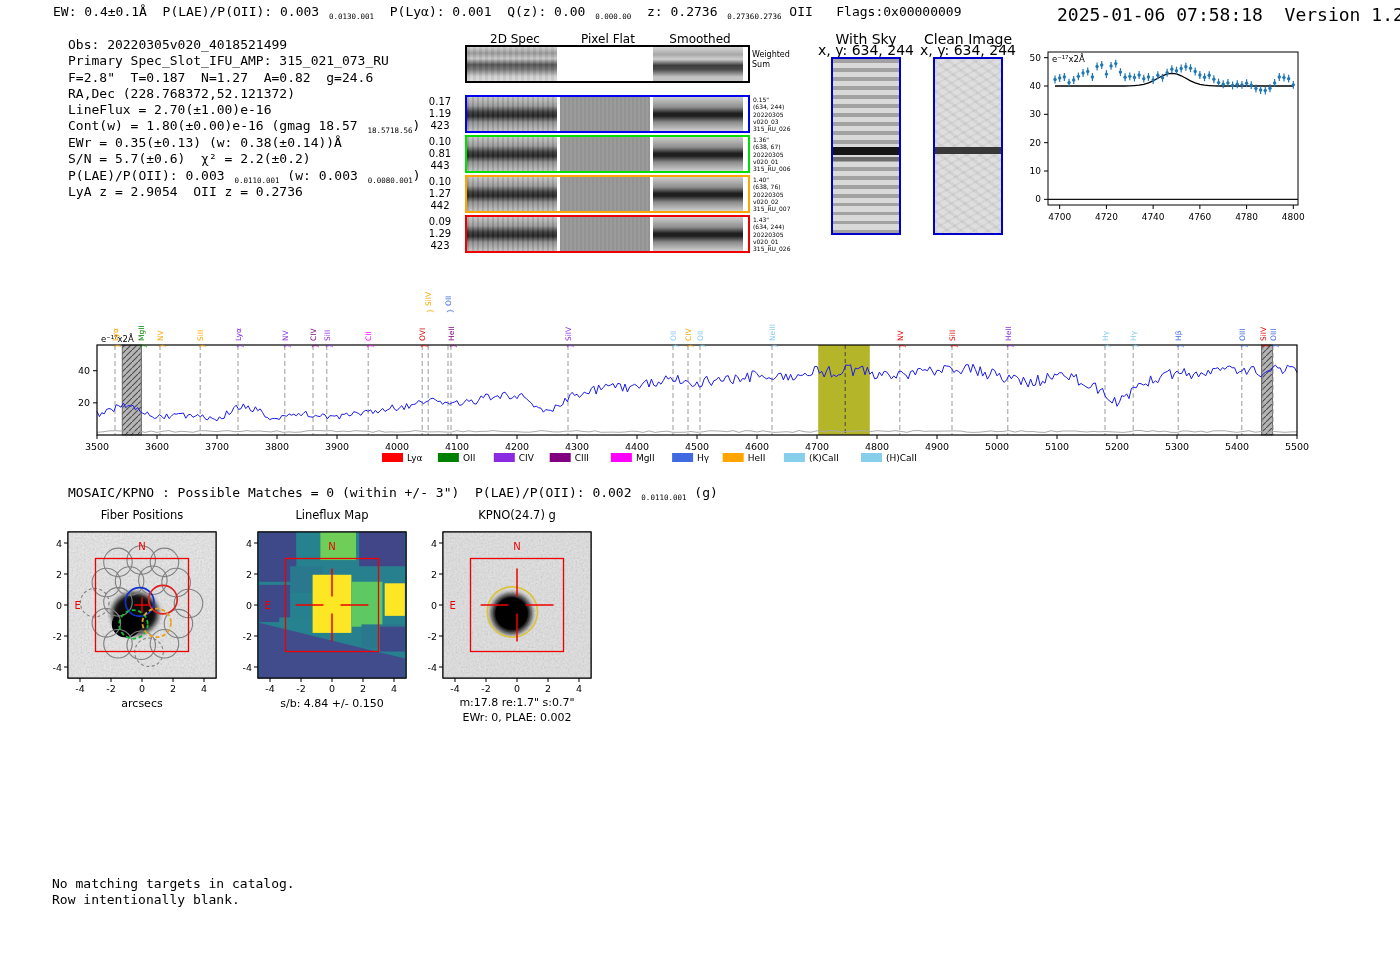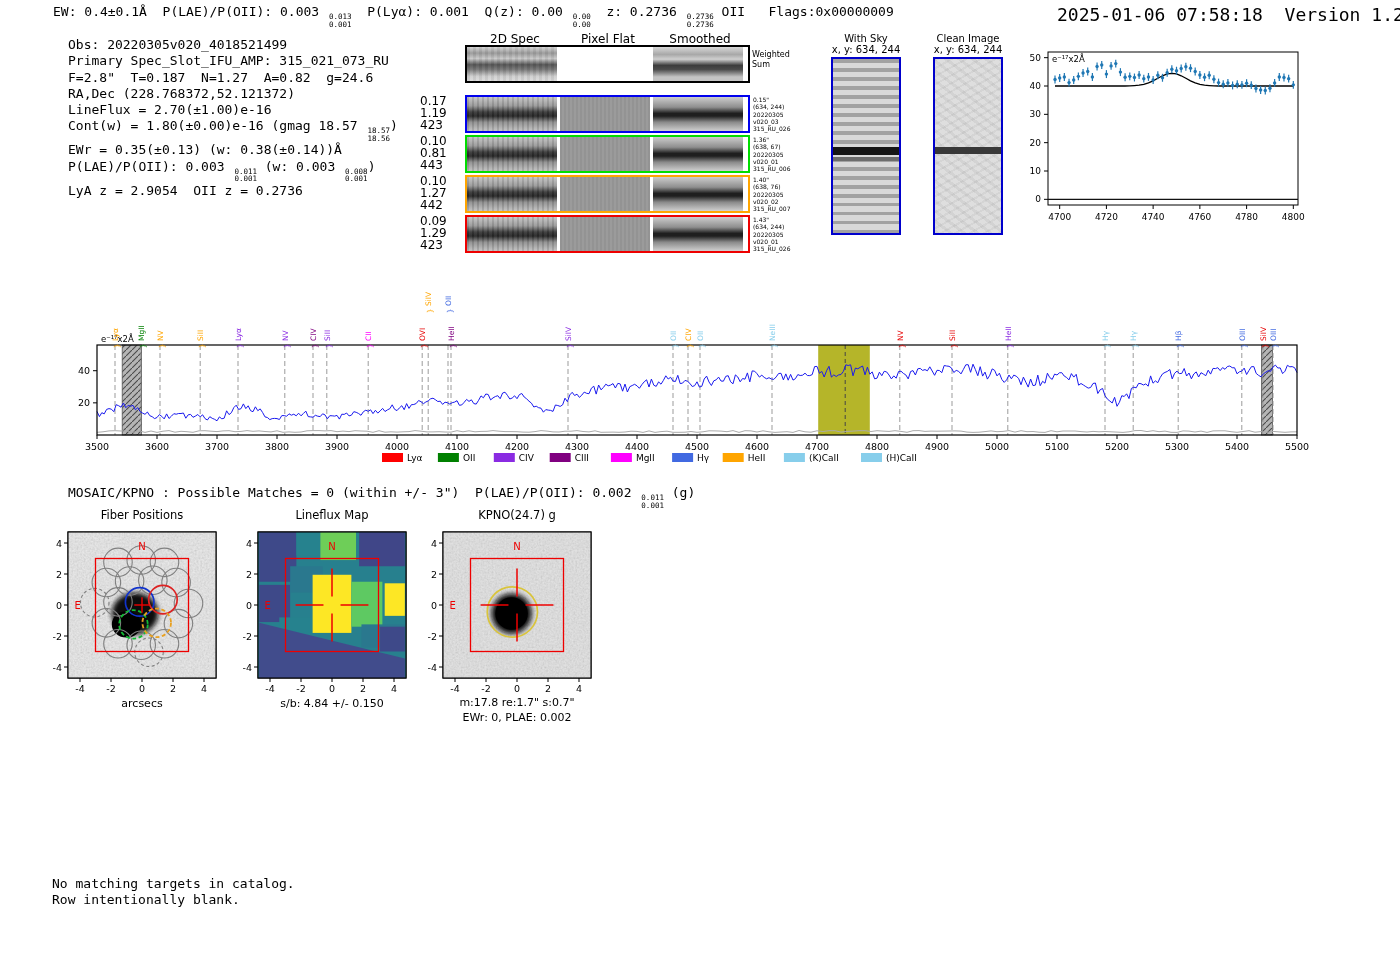--- a/index.html
+++ b/index.html
@@ -1,38 +1,38 @@
 <!DOCTYPE html>
 <html><head>
 <meta charset="utf-8">
 <style>
   * { margin:0; padding:0; box-sizing:border-box; }
   html,body { background:#fff; }
   body { width:1400px; height:953px; position:relative; font-family:"DejaVu Sans",sans-serif; color:#000; overflow:hidden; }
   .abs { position:absolute; }
   .mono { font-family:"DejaVu Sans Mono",monospace; }
   .pre { white-space:pre; }
-  .frac { display:inline-flex; flex-direction:column; font-size:7.5px; line-height:7.5px; vertical-align:-3px; text-align:left; margin-left:2px; }
+  .frac { display:inline-flex; font-size:7.5px; line-height:7.5px; vertical-align:-3px; text-align:left; margin-left:2px; }
   #header-line { left:53px; top:4px; font-size:13px; }
   #timestamp { left:1057px; top:4px; font-size:18px; }
   #info-block { left:68px; top:37px; font-size:13px; }
   .info-line { line-height:16.3px; white-space:pre; }
   .colhead { font-size:12px; transform:translateX(-50%); }
   .cutrow { position:absolute; left:465px; width:285px; height:38px; }
   .strip { position:absolute; top:0; width:90px; height:34px; }
   .tex-2d { background:repeating-linear-gradient(90deg,rgba(0,0,0,.10) 0 2px,rgba(255,255,255,.05) 2px 5px),linear-gradient(180deg,#c6c6c6 0%,#999 26%,#3a3a3a 44%,#262626 56%,#8f8f8f 74%,#c2c2c2 100%); }
   .tex-sm { background:linear-gradient(180deg,#cdcdcd 0%,#8e8e8e 30%,#1f1f1f 48%,#1f1f1f 56%,#8a8a8a 74%,#d0d0d0 100%); }
   .tex-flat { background:repeating-linear-gradient(90deg,rgba(0,0,0,.05) 0 2px,transparent 2px 4px),#9b9b9b; }
   .tex-white { background:#fff; }
   .tex-w2d { background:repeating-linear-gradient(90deg,rgba(0,0,0,.06) 0 3px,rgba(255,255,255,.04) 3px 6px),linear-gradient(180deg,#d5d5d5 0%,#9a9a9a 18%,#c9c9c9 34%,#555 52%,#777 66%,#cfcfcf 86%,#dcdcdc 100%); }
   .tex-wsm { background:linear-gradient(180deg,#d8d8d8 0%,#a8a8a8 22%,#cfcfcf 36%,#3c3c3c 54%,#4a4a4a 66%,#c4c4c4 88%); }
-  .leftlabels { position:absolute; left:420px; width:40px; text-align:left; font-size:12px; line-height:11.8px; }
+  .leftlabels { position:absolute; left:420px; width:40px; text-align:center; font-size:10px; line-height:11.8px; }
   .rightlabels { position:absolute; left:753px; width:60px; font-size:6px; line-height:7.3px; }
   .wsumlabel { position:absolute; left:752px; top:50px; font-size:8px; line-height:9.5px; }
-  .skytitle { font-size:10px; transform:translateX(-50%); text-align:center; line-height:10.5px; }
+  .skytitle { font-size:14px; transform:translateX(-50%); text-align:center; line-height:10.5px; }
   .skyframe { position:absolute; top:57px; width:70px; height:178px; border:2px solid #0000cc; }
   .skyinner { position:absolute; inset:0; }
   .tex-sky { background:repeating-linear-gradient(180deg,#a2a2a2 0 3.5px,#d9d9d9 3.5px 9px); }
   .tex-clean { background:repeating-linear-gradient(37deg,rgba(0,0,0,.05) 0 3px,transparent 3px 8px),repeating-linear-gradient(-29deg,rgba(0,0,0,.045) 0 2px,transparent 2px 7px),#dedede; }
   .sky-band { position:absolute; left:0; right:0; top:88px; height:8px; background:#161616; }
   .sky-band2 { position:absolute; left:0; right:0; top:98px; height:4px; background:#6d6d6d; }
   .clean-band { position:absolute; left:0; right:0; top:88px; height:7px; background:#383838; }
   #mosaic-line { left:68px; top:485px; font-size:13px; }
   #footer-block { left:52px; top:876px; font-size:13px; line-height:16px; }
 </style>
@@ -43,20 +43,21 @@
 <div id="timestamp" class="abs mono pre"><span>2025-01-06 07:58:18</span><span>  </span><span>Version 1.22.3</span></div>
 
 <div id="info-block" class="abs mono">
     <div class="info-line">Obs: 20220305v020_4018521499</div>
     <div class="info-line">Primary Spec_Slot_IFU_AMP: 315_021_073_RU</div>
     <div class="info-line">F=2.8"  T=0.187  N=1.27  A=0.82  g=24.6</div>
     <div class="info-line">RA,Dec (228.768372,52.121372)</div>
     <div class="info-line">LineFlux = 2.70(±1.00)e-16</div>
     <div class="info-line">Cont(w) = 1.80(±0.00)e-16 (gmag 18.57 <span class="frac"><span>18.57</span><span>18.56</span></span>)</div>
     <div class="info-line">EWr = 0.35(±0.13) (w: 0.38(±0.14))Å</div>
+    <div class="info-line">S/N = 5.7(±0.6)  χ² = 2.2(±0.2)</div>
     <div class="info-line">P(LAE)/P(OII): 0.003 <span class="frac"><span>0.011</span><span>0.001</span></span> (w: 0.003 <span class="frac"><span>0.008</span><span>0.001</span></span>)</div>
     <div class="info-line">LyA z = 2.9054  OII z = 0.2736</div>
   </div>
 
 <div id="spec2d-block">
   <div class="abs colhead" style="left:515px; top:32px;">2D Spec</div>
   <div class="abs colhead" style="left:608px; top:32px;">Pixel Flat</div>
   <div class="abs colhead" style="left:700px; top:32px;">Smoothed</div>
   <div id="cutout-rows">
       <div class="cutrow" style="top: 45px; border: 2px solid rgb(0, 0, 0);">

